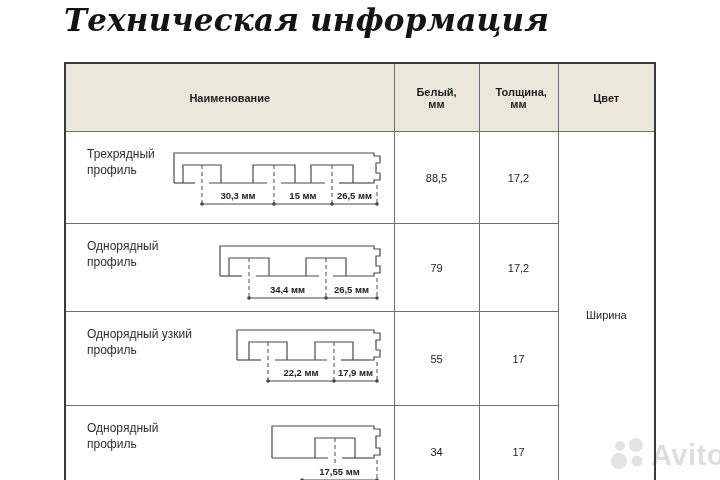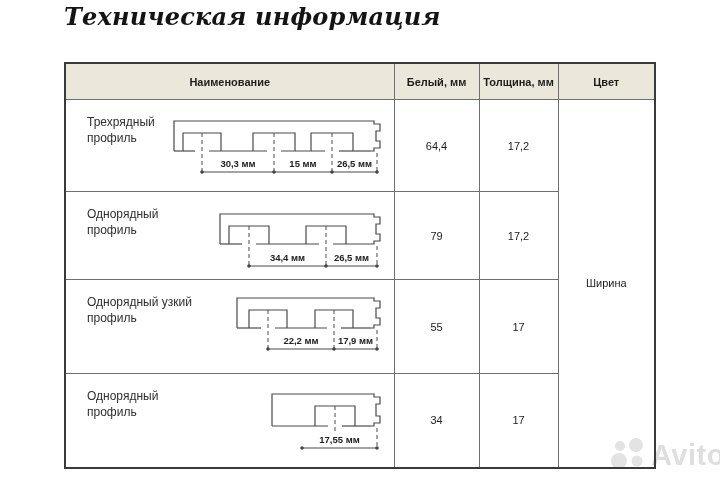--- a/index.html
+++ b/index.html
@@ -5,31 +5,31 @@
   html,body{margin:0;padding:0;}
   body{
     width:720px;height:480px;position:relative;overflow:hidden;
     background:#ffffff;
     font-family:"Liberation Sans",sans-serif;
   }
   .page-title{
     position:absolute;left:64px;top:2px;margin:0;
     font-family:"DejaVu Serif","Liberation Serif",serif;
     font-style:italic;font-weight:bold;
-    font-size:24px;color:#141414;letter-spacing:0.2px;
+    font-size:31px;color:#141414;letter-spacing:0.2px;
   }
   table.spec{
     position:absolute;left:64px;top:62px;
     border-collapse:collapse;table-layout:fixed;
     width:590px;
     border:2px solid #3a3a3a;
   }
   table.spec th, table.spec td{
     border:1px solid #6f6f6f;
-    padding:0;
+    padding:16px;
     font-size:11px;color:#1d1d1d;
     background:transparent;
   }
   table.spec th{
     height:35px;
     background:#ebe8db;
     font-weight:bold;
     text-align:center;vertical-align:middle;
   }
   td.val-cell{text-align:center;vertical-align:middle;}
@@ -110,21 +110,21 @@
             <path d="M136,72 H311"></path>
             <circle cx="136" cy="72" r="1.8" class="dot"></circle>
             <circle cx="208" cy="72" r="1.8" class="dot"></circle>
             <circle cx="266" cy="72" r="1.8" class="dot"></circle>
             <circle cx="311" cy="72" r="1.8" class="dot"></circle>
             <text x="172" y="67" class="dimlabel">30,3 мм</text>
             <text x="237" y="67" class="dimlabel">15 мм</text>
             <text x="288.5" y="67" class="dimlabel">26,5 мм</text>
           </svg>
         </td>
-        <td class="val-cell">64,4</td>
+        <td class="val-cell">88,5</td>
         <td class="val-cell">17,2</td>
         <td class="color-cell" rowspan="4">Ширина</td>
       </tr>
       <tr style="height: 88px;">
         <td class="name-cell">
           <div class="name-label">Однорядный
 профиль</div>
           <svg width="329" height="88" viewBox="0 0 329 88" class="diagram">
             <path d="M154,52 V22 H305"></path>
             <path d="M305,22 h3 v3 h6 v7 h-4 v10 h4 v7 h-6 v3 h-3"></path>

